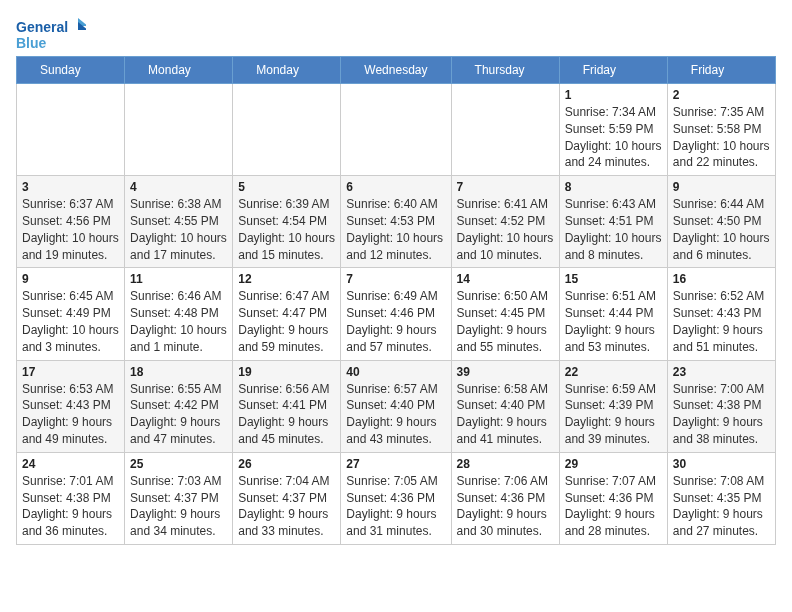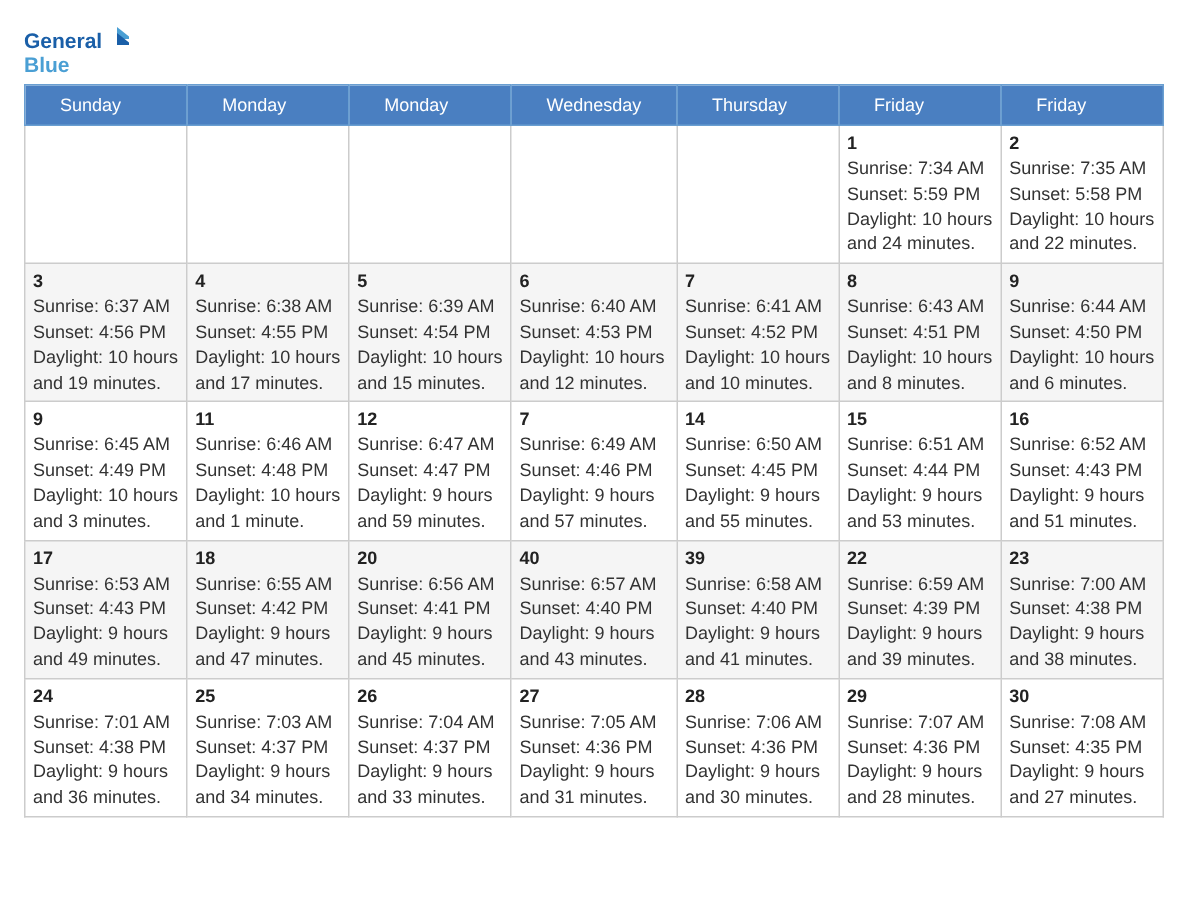--- a/index.html
+++ b/index.html
@@ -184,21 +184,21 @@
       <tr class="row-bg-light">
         <td>
           <div class="day-number">17</div>
           <div class="day-info">Sunrise: 6:53 AM<br>Sunset: 4:43 PM<br>Daylight: 9 hours<br>and 49 minutes.</div>
         </td>
         <td>
           <div class="day-number">18</div>
           <div class="day-info">Sunrise: 6:55 AM<br>Sunset: 4:42 PM<br>Daylight: 9 hours<br>and 47 minutes.</div>
         </td>
         <td>
-          <div class="day-number">20</div>
+          <div class="day-number">19</div>
           <div class="day-info">Sunrise: 6:56 AM<br>Sunset: 4:41 PM<br>Daylight: 9 hours<br>and 45 minutes.</div>
         </td>
         <td>
           <div class="day-number">40</div>
           <div class="day-info">Sunrise: 6:57 AM<br>Sunset: 4:40 PM<br>Daylight: 9 hours<br>and 43 minutes.</div>
         </td>
         <td>
           <div class="day-number">39</div>
           <div class="day-info">Sunrise: 6:58 AM<br>Sunset: 4:40 PM<br>Daylight: 9 hours<br>and 41 minutes.</div>
         </td>

